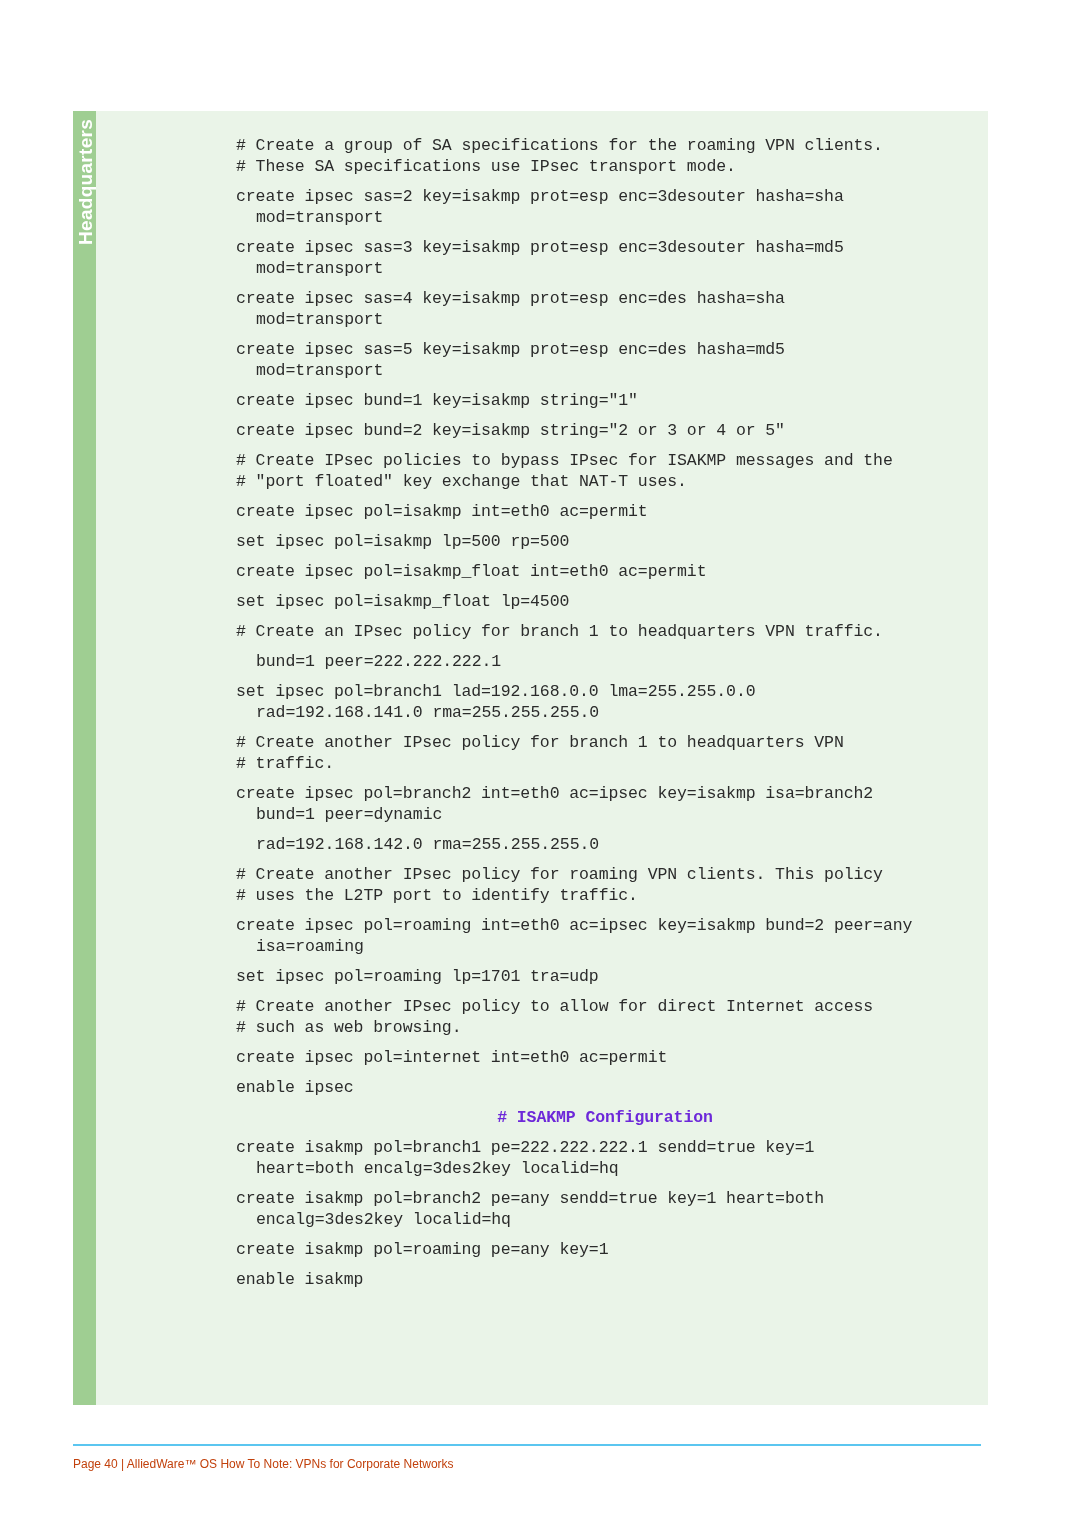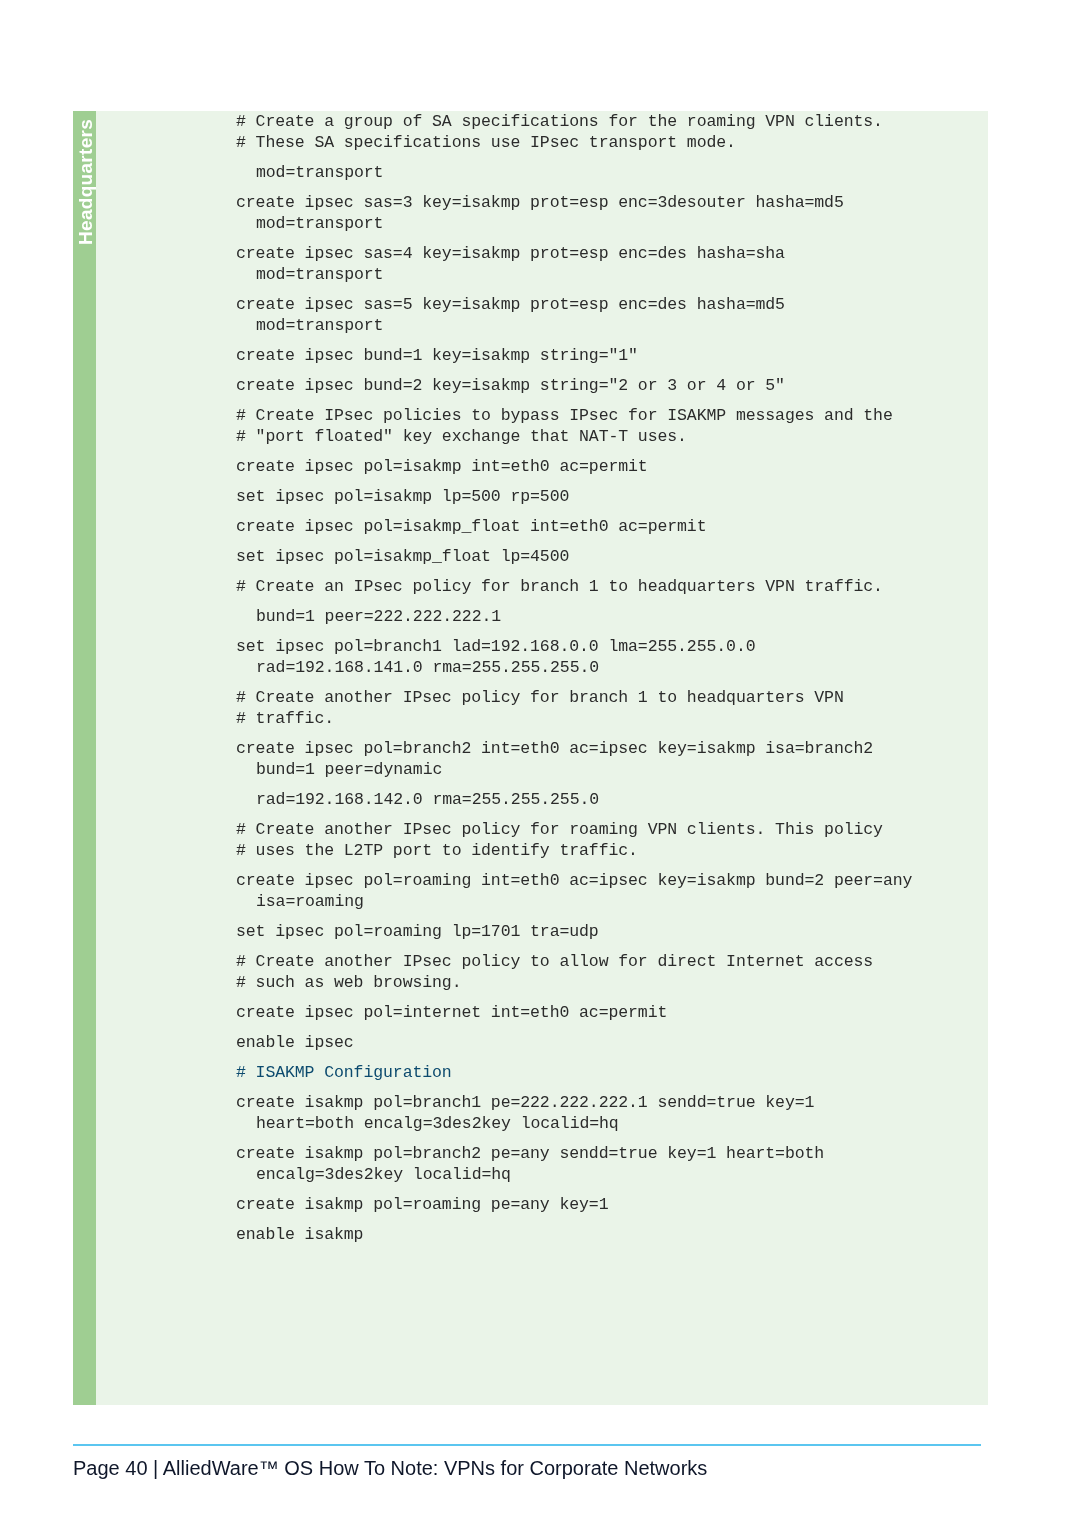--- a/index.html
+++ b/index.html
@@ -43,21 +43,21 @@
     font-weight: bold;
     letter-spacing: 0.3px;
     transform-origin: left top;
     transform: rotate(-90deg);
     left: 2px;
     top: 134px;
   }
 
   .code-body {
     flex: 1 1 auto;
-    padding: 0 14px 10px 140px;
+    padding: 24px 14px 10px 140px;
     box-sizing: border-box;
   }
 
   .code-block {
     margin: 0 0 9px 0;
   }
 
   .code-line {
     font-family: "Liberation Mono", monospace;
     font-size: 16.5px;
@@ -65,61 +65,63 @@
     color: #2b2b2b;
     white-space: pre;
     letter-spacing: -0.1px;
   }
 
   .code-line.cont {
     padding-left: 20px;
   }
 
   .code-line.heading {
-    font-weight: normal;
-    color: #0c4a6e;
+    font-weight: bold;
+    color: #6d28d9;
+    text-align: center;
   }
 
   
   .footer {
     position: absolute;
     left: 73px;
     top: 1444px;
     width: 908px;
   }
 
   .footer-rule {
     height: 2px;
     background: #5bc6f0;
     width: 100%;
   }
 
   .footer-text {
     margin-top: 11px;
     font-family: "Liberation Sans", sans-serif;
-    font-size: 20px;
-    color: #0f172a;
+    font-size: 12px;
+    color: #c2410c;
     white-space: nowrap;
   }
 </style>
 </head>
 <body>
 
 <div class="code-panel">
 
   <div class="side-tab">
     <span class="side-tab-label">Headquarters</span>
   </div>
 
   <div class="code-body">
       <div class="code-block">
         <div class="code-line"># Create a group of SA specifications for the roaming VPN clients.</div>
         <div class="code-line"># These SA specifications use IPsec transport mode.</div>
       </div>
       <div class="code-block">
+        <div class="code-line">create ipsec sas=2 key=isakmp prot=esp enc=3desouter hasha=sha</div>
         <div class="code-line cont">mod=transport</div>
       </div>
       <div class="code-block">
         <div class="code-line">create ipsec sas=3 key=isakmp prot=esp enc=3desouter hasha=md5</div>
         <div class="code-line cont">mod=transport</div>
       </div>
       <div class="code-block">
         <div class="code-line">create ipsec sas=4 key=isakmp prot=esp enc=des hasha=sha</div>
         <div class="code-line cont">mod=transport</div>
       </div>

